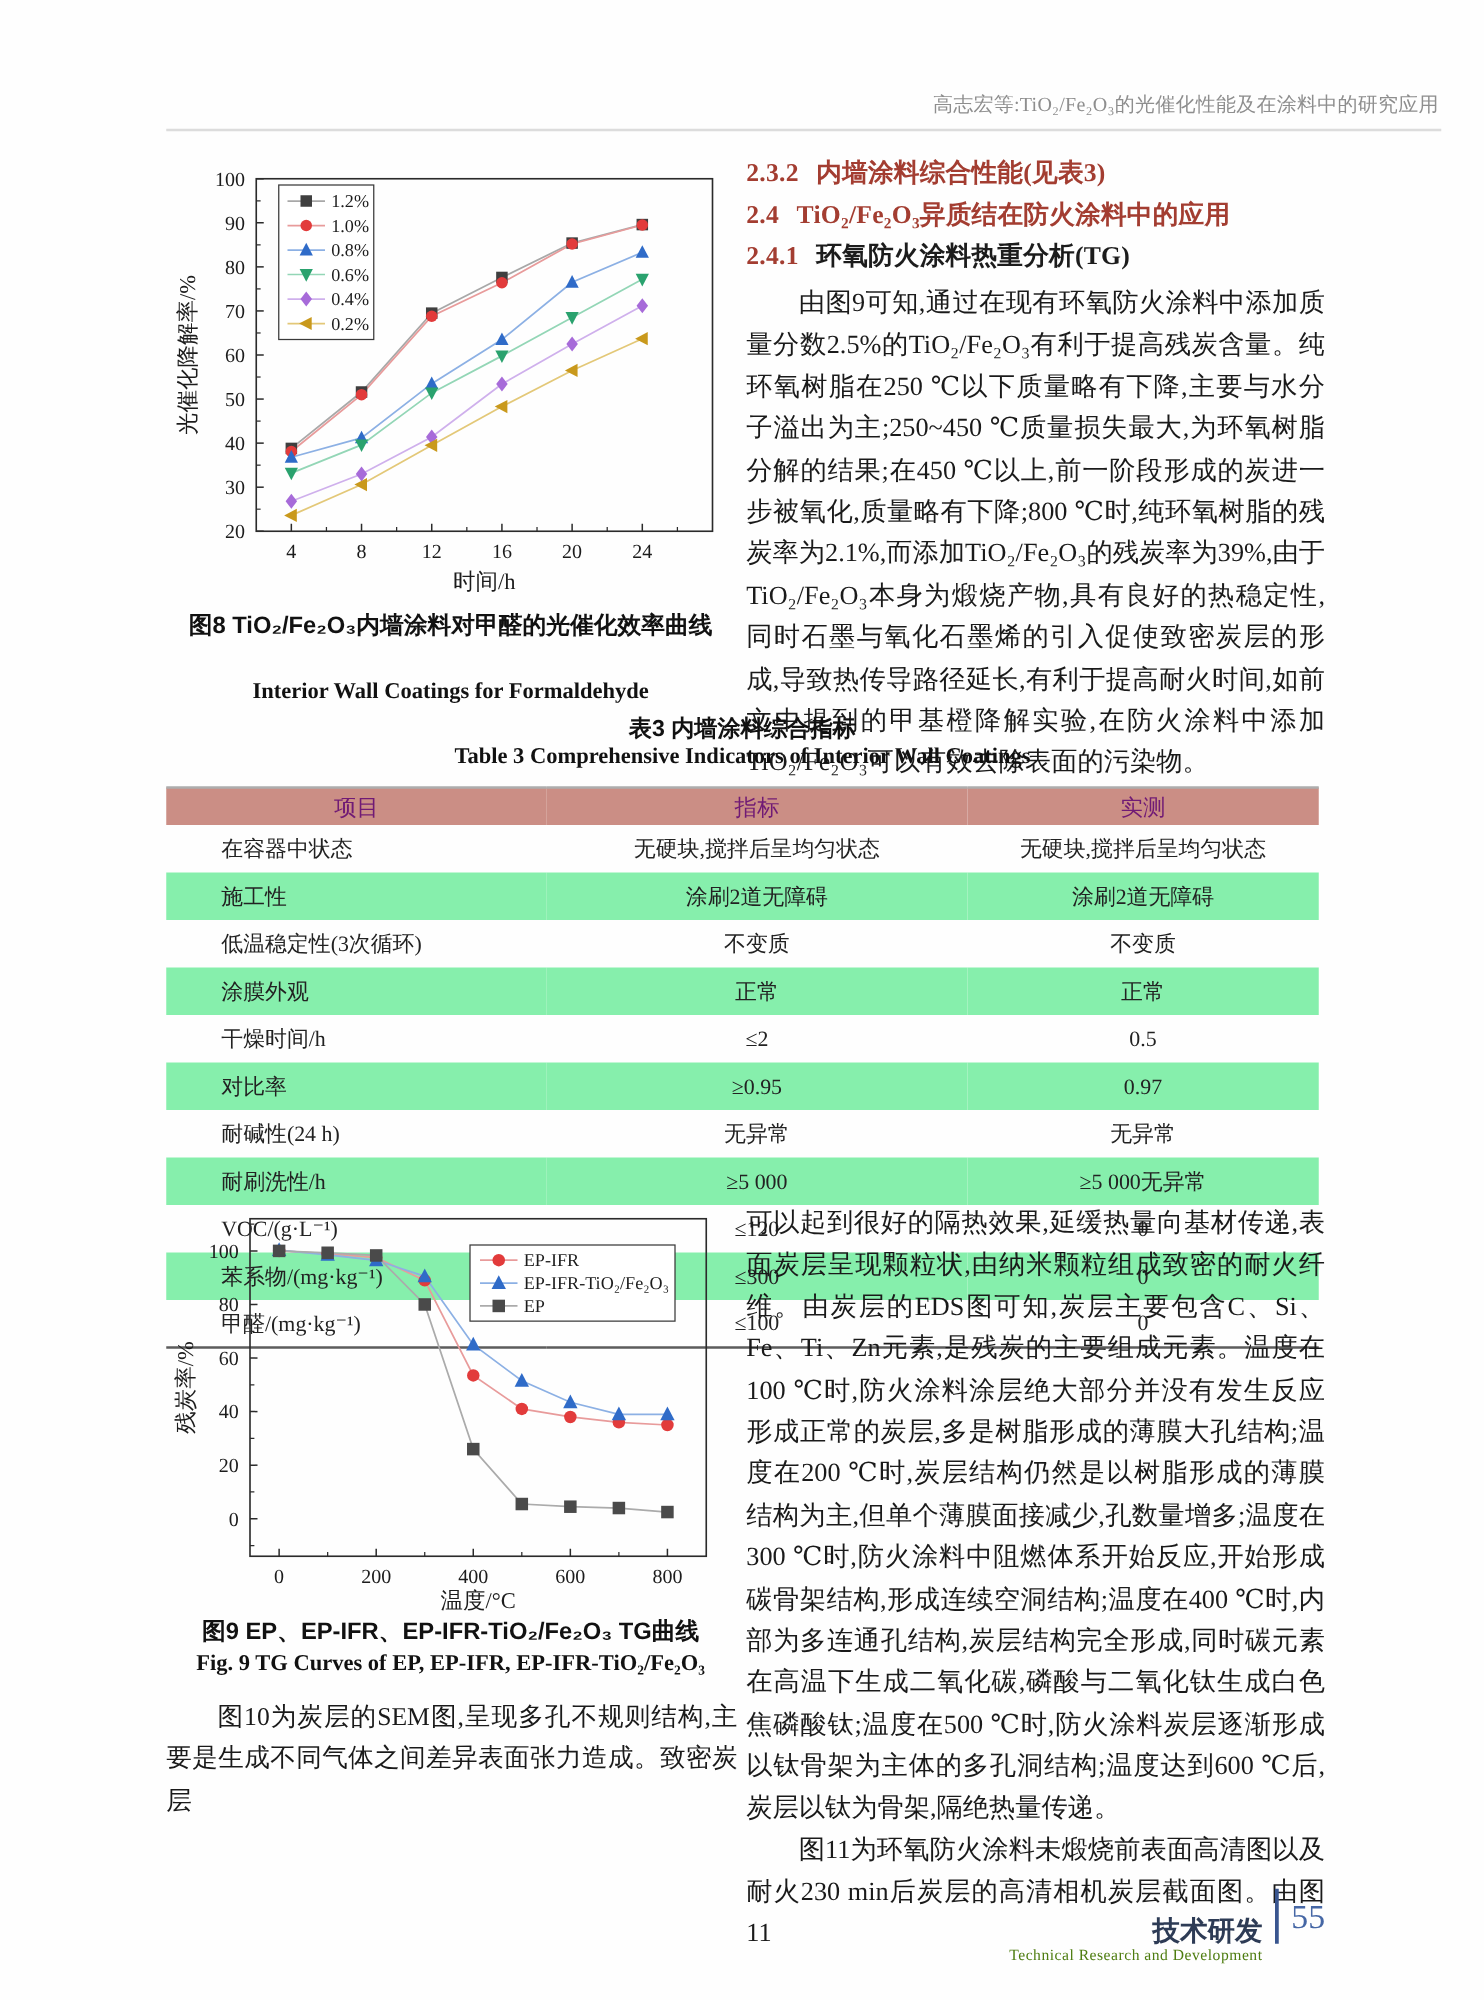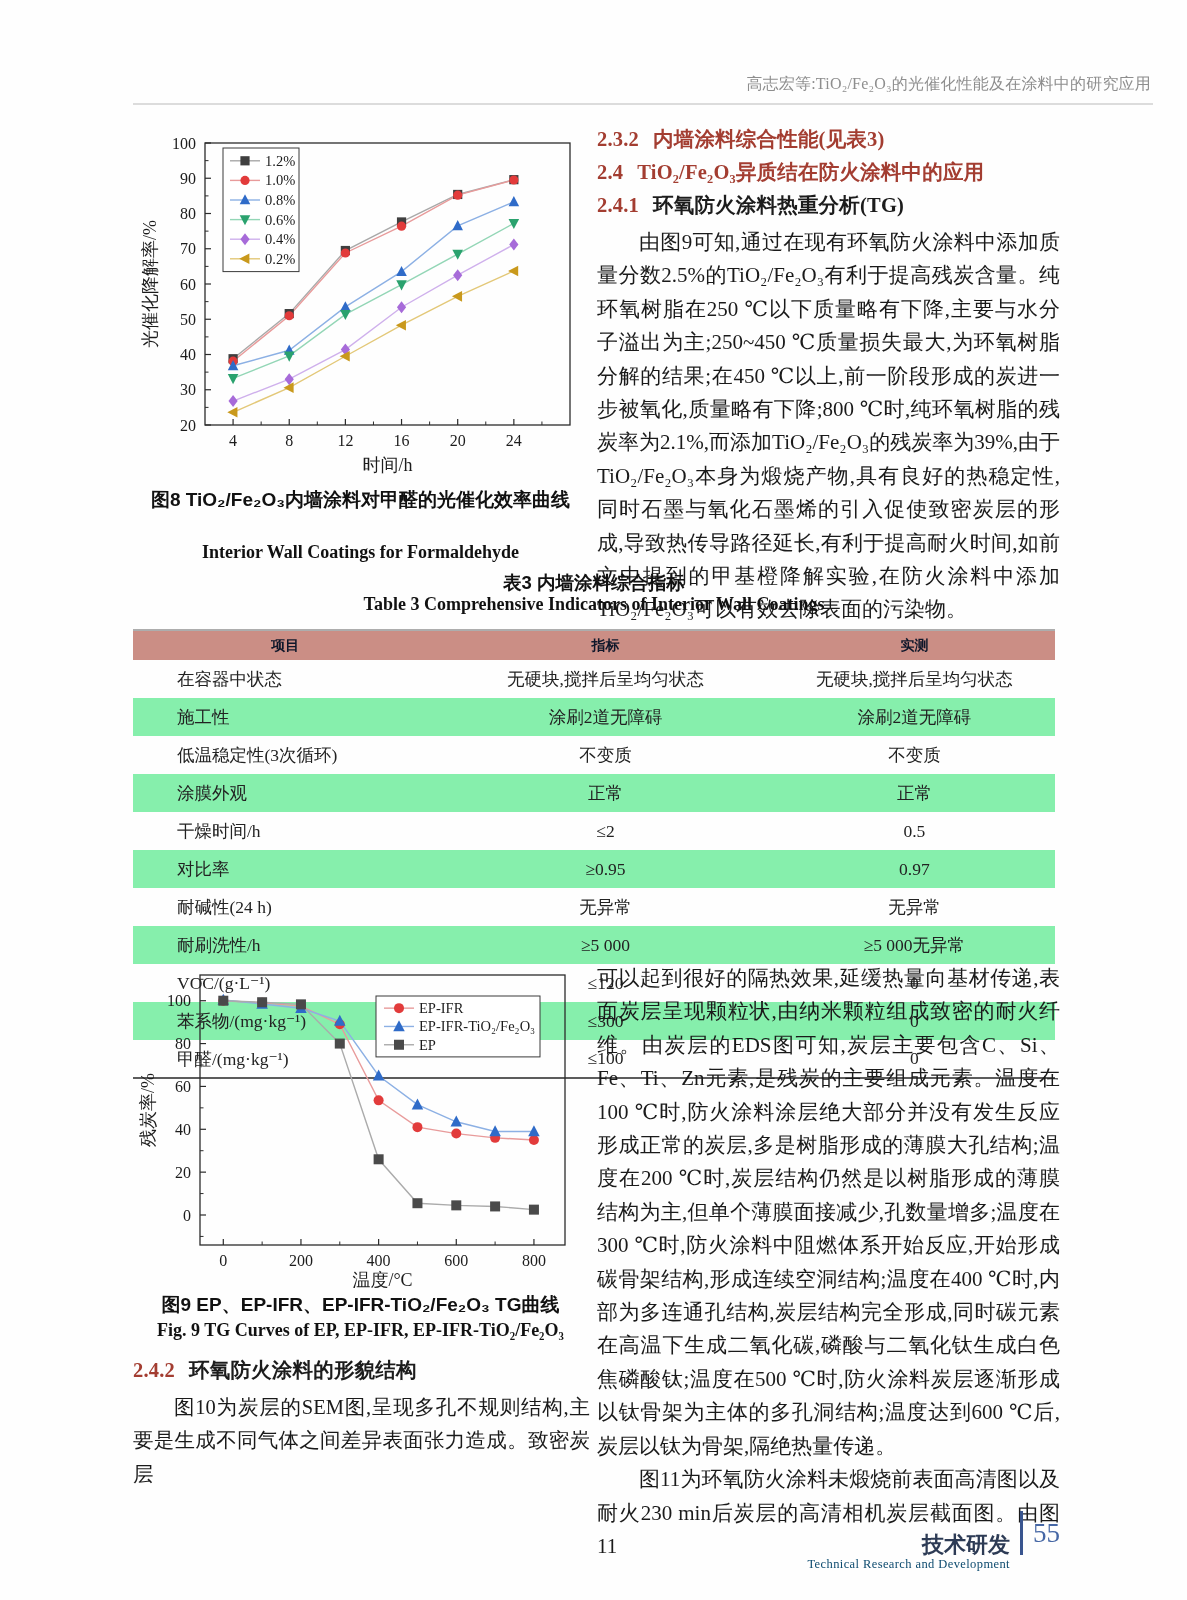--- a/index.html
+++ b/index.html
@@ -60,22 +60,22 @@
   .tbl-title-en {
     position:absolute; top:594px; left:133px; width:922px; text-align:center;
     font-weight:bold; font-size:18px; color:#111;
   }
   table.tbl3 {
     position:absolute; top:629px; left:133px; width:922px;
     border-collapse:collapse; font-size:17.5px; color:#222;
     border-top:2px solid #adadad; border-bottom:2px solid #5c5c5c;
   }
   table.tbl3 th {
-    background:#cb8e85; color:#0f172a; font-weight:bold;
-    height:30px; font-size:14px;
+    background:#cb8e85; color:#701a75; font-weight:normal;
+    height:30px; font-size:18px;
   }
   table.tbl3 td { height:38px; }
   table.tbl3 tr.alt td { background:#86efac; }
   table.tbl3 .c1 { width:33%; text-align:left; padding-left:44px; }
   table.tbl3 .c2 { width:36.5%; text-align:center; }
   table.tbl3 .c3 { width:30.5%; text-align:center; }
   table.tbl3 th.c1 { text-align:center; padding-left:0; }
 
   
   .sec-242 { position:absolute; left:133px; top:1358px; width:457px; }
@@ -84,21 +84,21 @@
   
   .footer {
     position:absolute; top:1494px; right:127px;
     display:flex; align-items:center; gap:10px;
   }
   .footer .labels { display:flex; flex-direction:column; align-items:flex-end;margin-top:39px; }
   .footer .zh {
     font-family:"Liberation Sans","DejaVu Sans",sans-serif;
     font-weight:bold; font-size:22px; color:#2d3b55; line-height:24px;
   }
-  .footer .en { font-size:12.5px; color:#0c4a6e; letter-spacing:.4px; }
+  .footer .en { font-size:12.5px; color:#4d7c0f; letter-spacing:.4px; }
   .footer .bar { width:3px; height:44px; background:#39558f; }
   .footer .pagenum { font-size:27px; color:#4667a5; }
 </style>
 </head>
 <body>
 
 <div class="page">
 
   <div class="running-head">高志宏等:TiO₂/Fe₂O₃的光催化性能及在涂料中的研究应用</div>
   <div class="head-rule"></div>
@@ -367,21 +367,20 @@
       <polygon fill="#2f6bc8" stroke="none" points="261,60.2 255.25,71.2 266.75,71.2"></polygon>
       <text x="281" y="71.45" font-size="14.5" text-anchor="start" font-family="&quot;Liberation Serif&quot;,&quot;DejaVu Serif&quot;,serif" fill="#1c1c1c">EP-IFR-TiO₂/Fe₂O₃</text>
       <line x1="246" y1="84.75" x2="276" y2="84.75" stroke="#ababab" stroke-width="1.4"></line>
       <rect fill="#4a4a4a" stroke="none" x="256" y="79.75" width="10" height="10"></rect>
       <text x="281" y="89.75" font-size="14.5" text-anchor="start" font-family="&quot;Liberation Serif&quot;,&quot;DejaVu Serif&quot;,serif" fill="#1c1c1c">EP</text>
     </svg>
   <div class="caption-zh" id="fig9-cap-zh">图9  EP、EP-IFR、EP-IFR-TiO₂/Fe₂O₃ TG曲线</div>
   <div class="caption-en" id="fig9-cap-en">Fig. 9  TG Curves of EP, EP-IFR, EP-IFR-TiO₂/Fe₂O₃</div>
 
   <div class="sec-242">
-    <h3 class="sec"><span class="num">2.4.2</span><span class="title">环氧防火涂料的形貌结构</span></h3>
     <p class="body indent">图10为炭层的SEM图,呈现多孔不规则结构,主要是生成不同气体之间差异表面张力造成。致密炭层</p>
   </div>
 
   <div class="col-right-bottom">
     <p class="body">可以起到很好的隔热效果,延缓热量向基材传递,表面炭层呈现颗粒状,由纳米颗粒组成致密的耐火纤维。由炭层的EDS图可知,炭层主要包含C、Si、Fe、Ti、Zn元素,是残炭的主要组成元素。温度在100 ℃时,防火涂料涂层绝大部分并没有发生反应形成正常的炭层,多是树脂形成的薄膜大孔结构;温度在200 ℃时,炭层结构仍然是以树脂形成的薄膜结构为主,但单个薄膜面接减少,孔数量增多;温度在300 ℃时,防火涂料中阻燃体系开始反应,开始形成碳骨架结构,形成连续空洞结构;温度在400 ℃时,内部为多连通孔结构,炭层结构完全形成,同时碳元素在高温下生成二氧化碳,磷酸与二氧化钛生成白色焦磷酸钛;温度在500 ℃时,防火涂料炭层逐渐形成以钛骨架为主体的多孔洞结构;温度达到600 ℃后,炭层以钛为骨架,隔绝热量传递。</p>
     <p class="body indent">图11为环氧防火涂料未煅烧前表面高清图以及耐火230 min后炭层的高清相机炭层截面图。由图11</p>
   </div>
 
   <div class="footer">
     <div class="labels">

